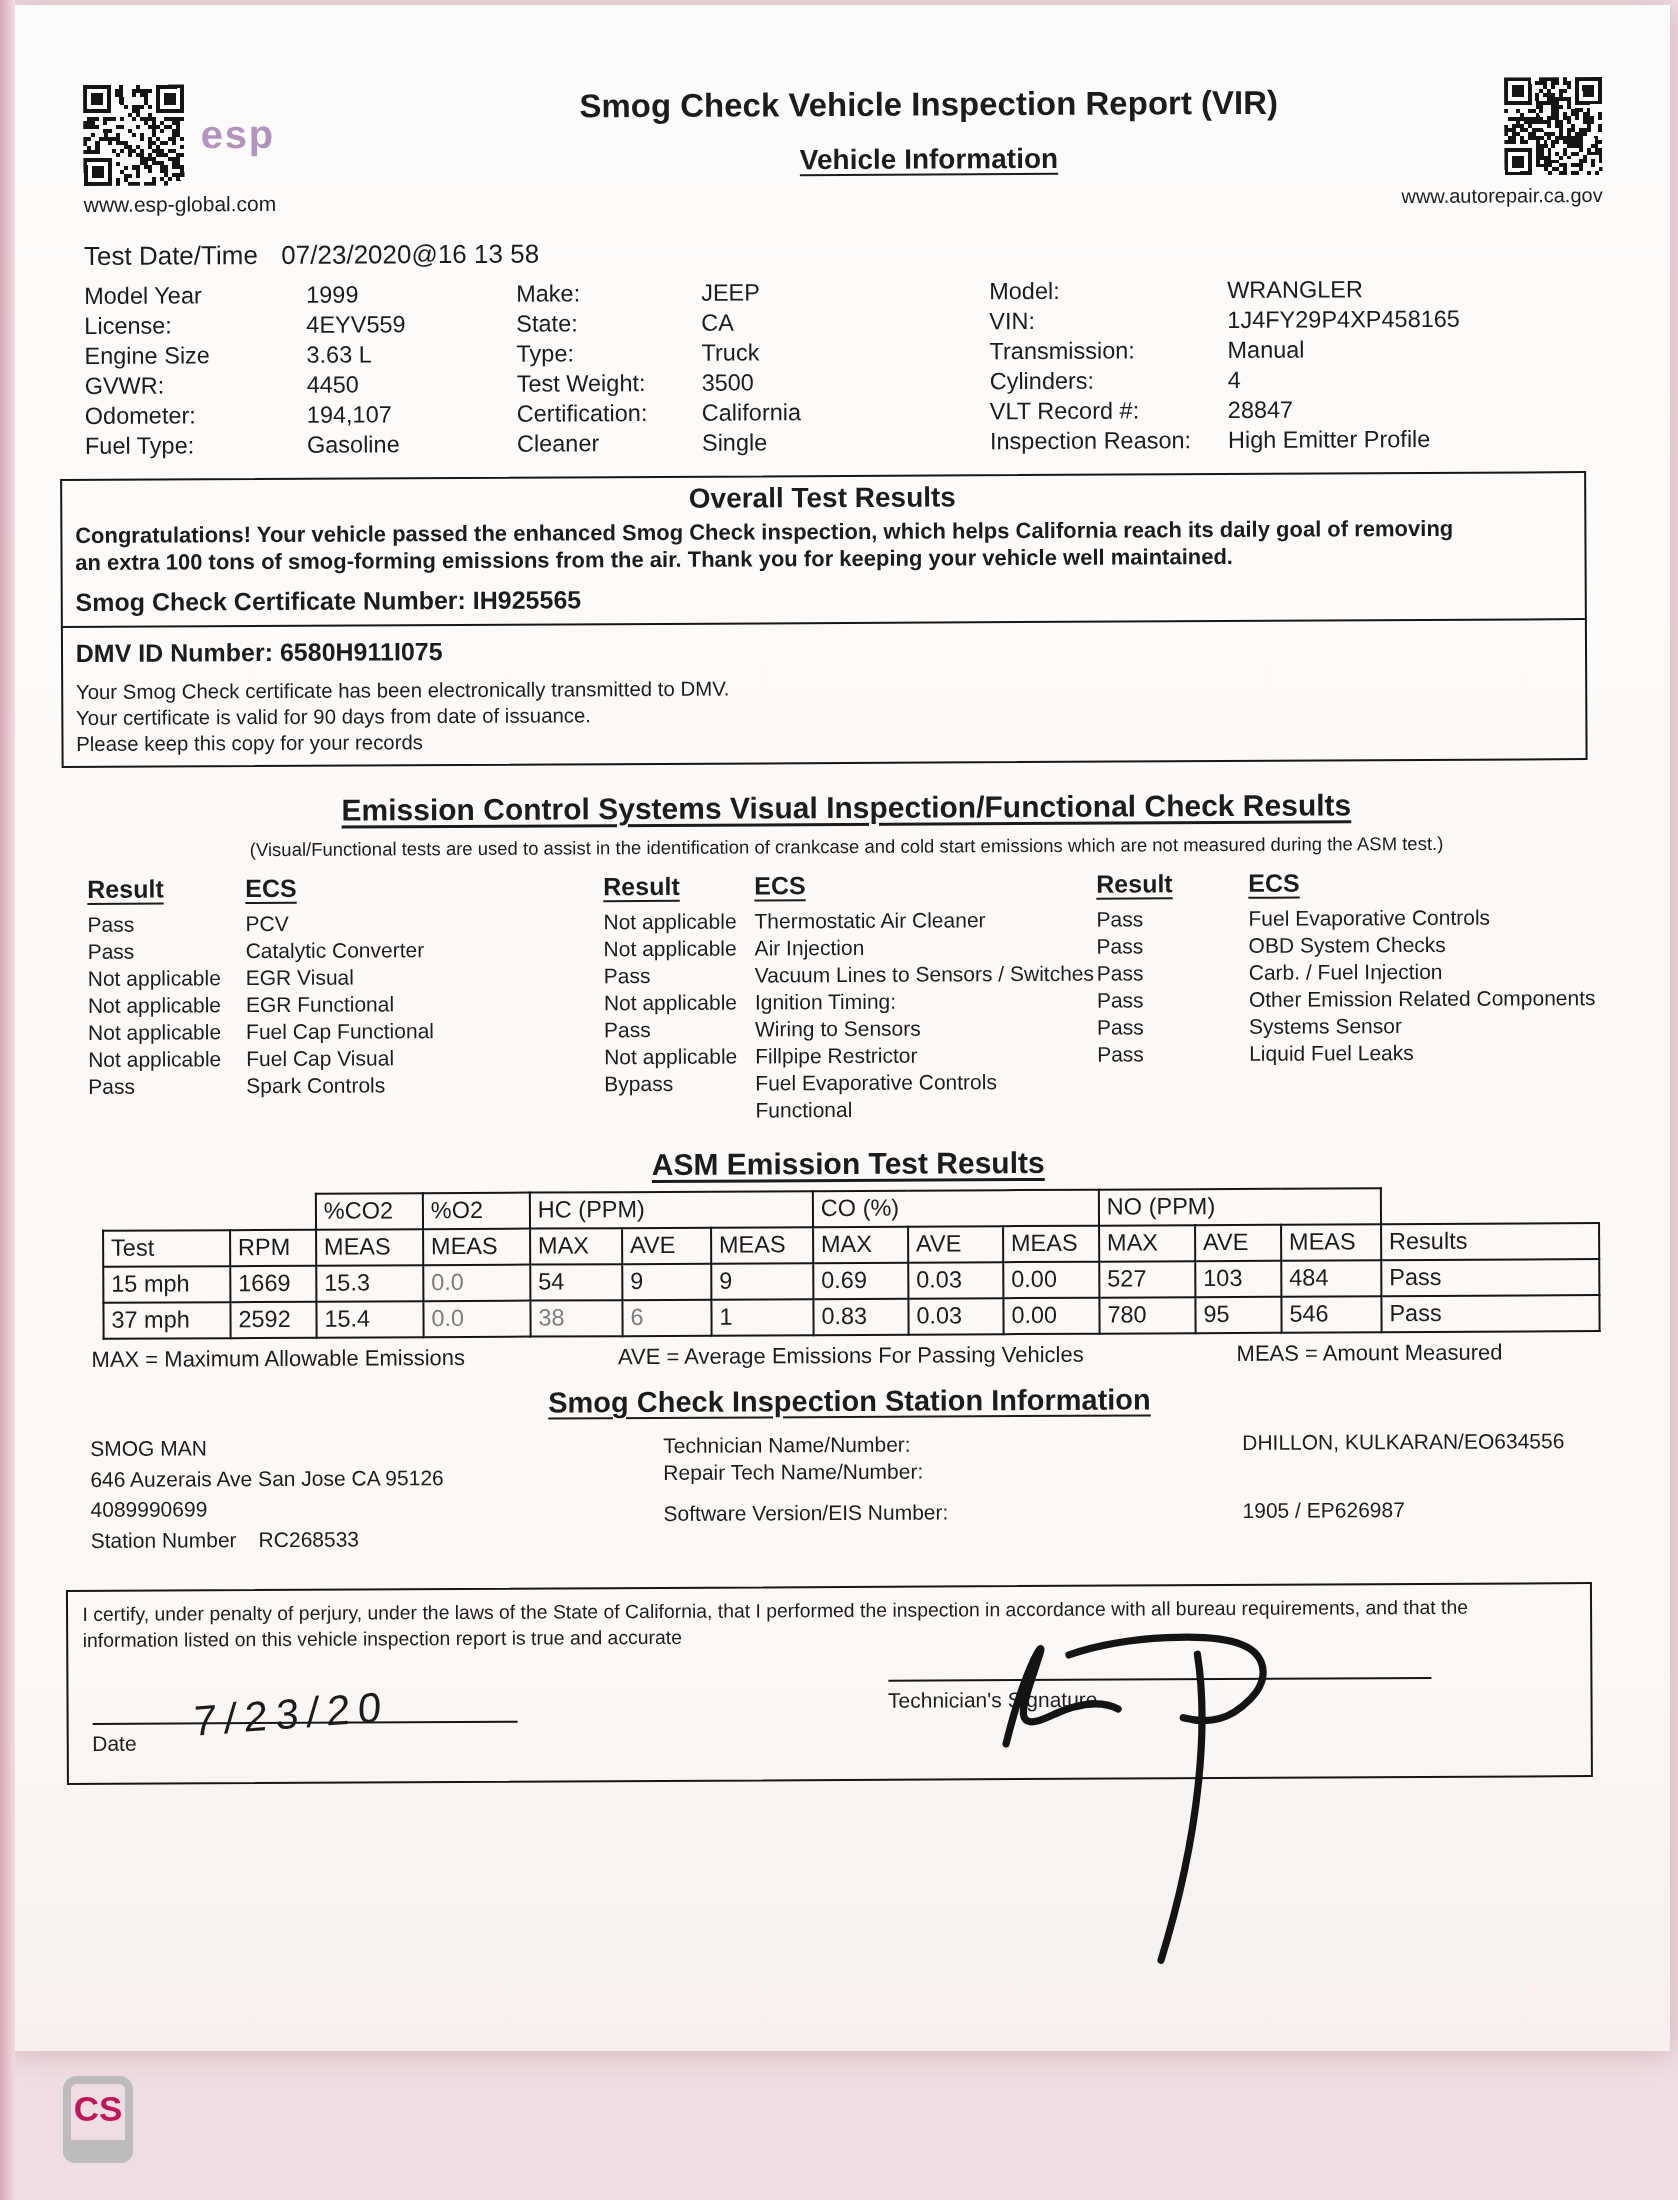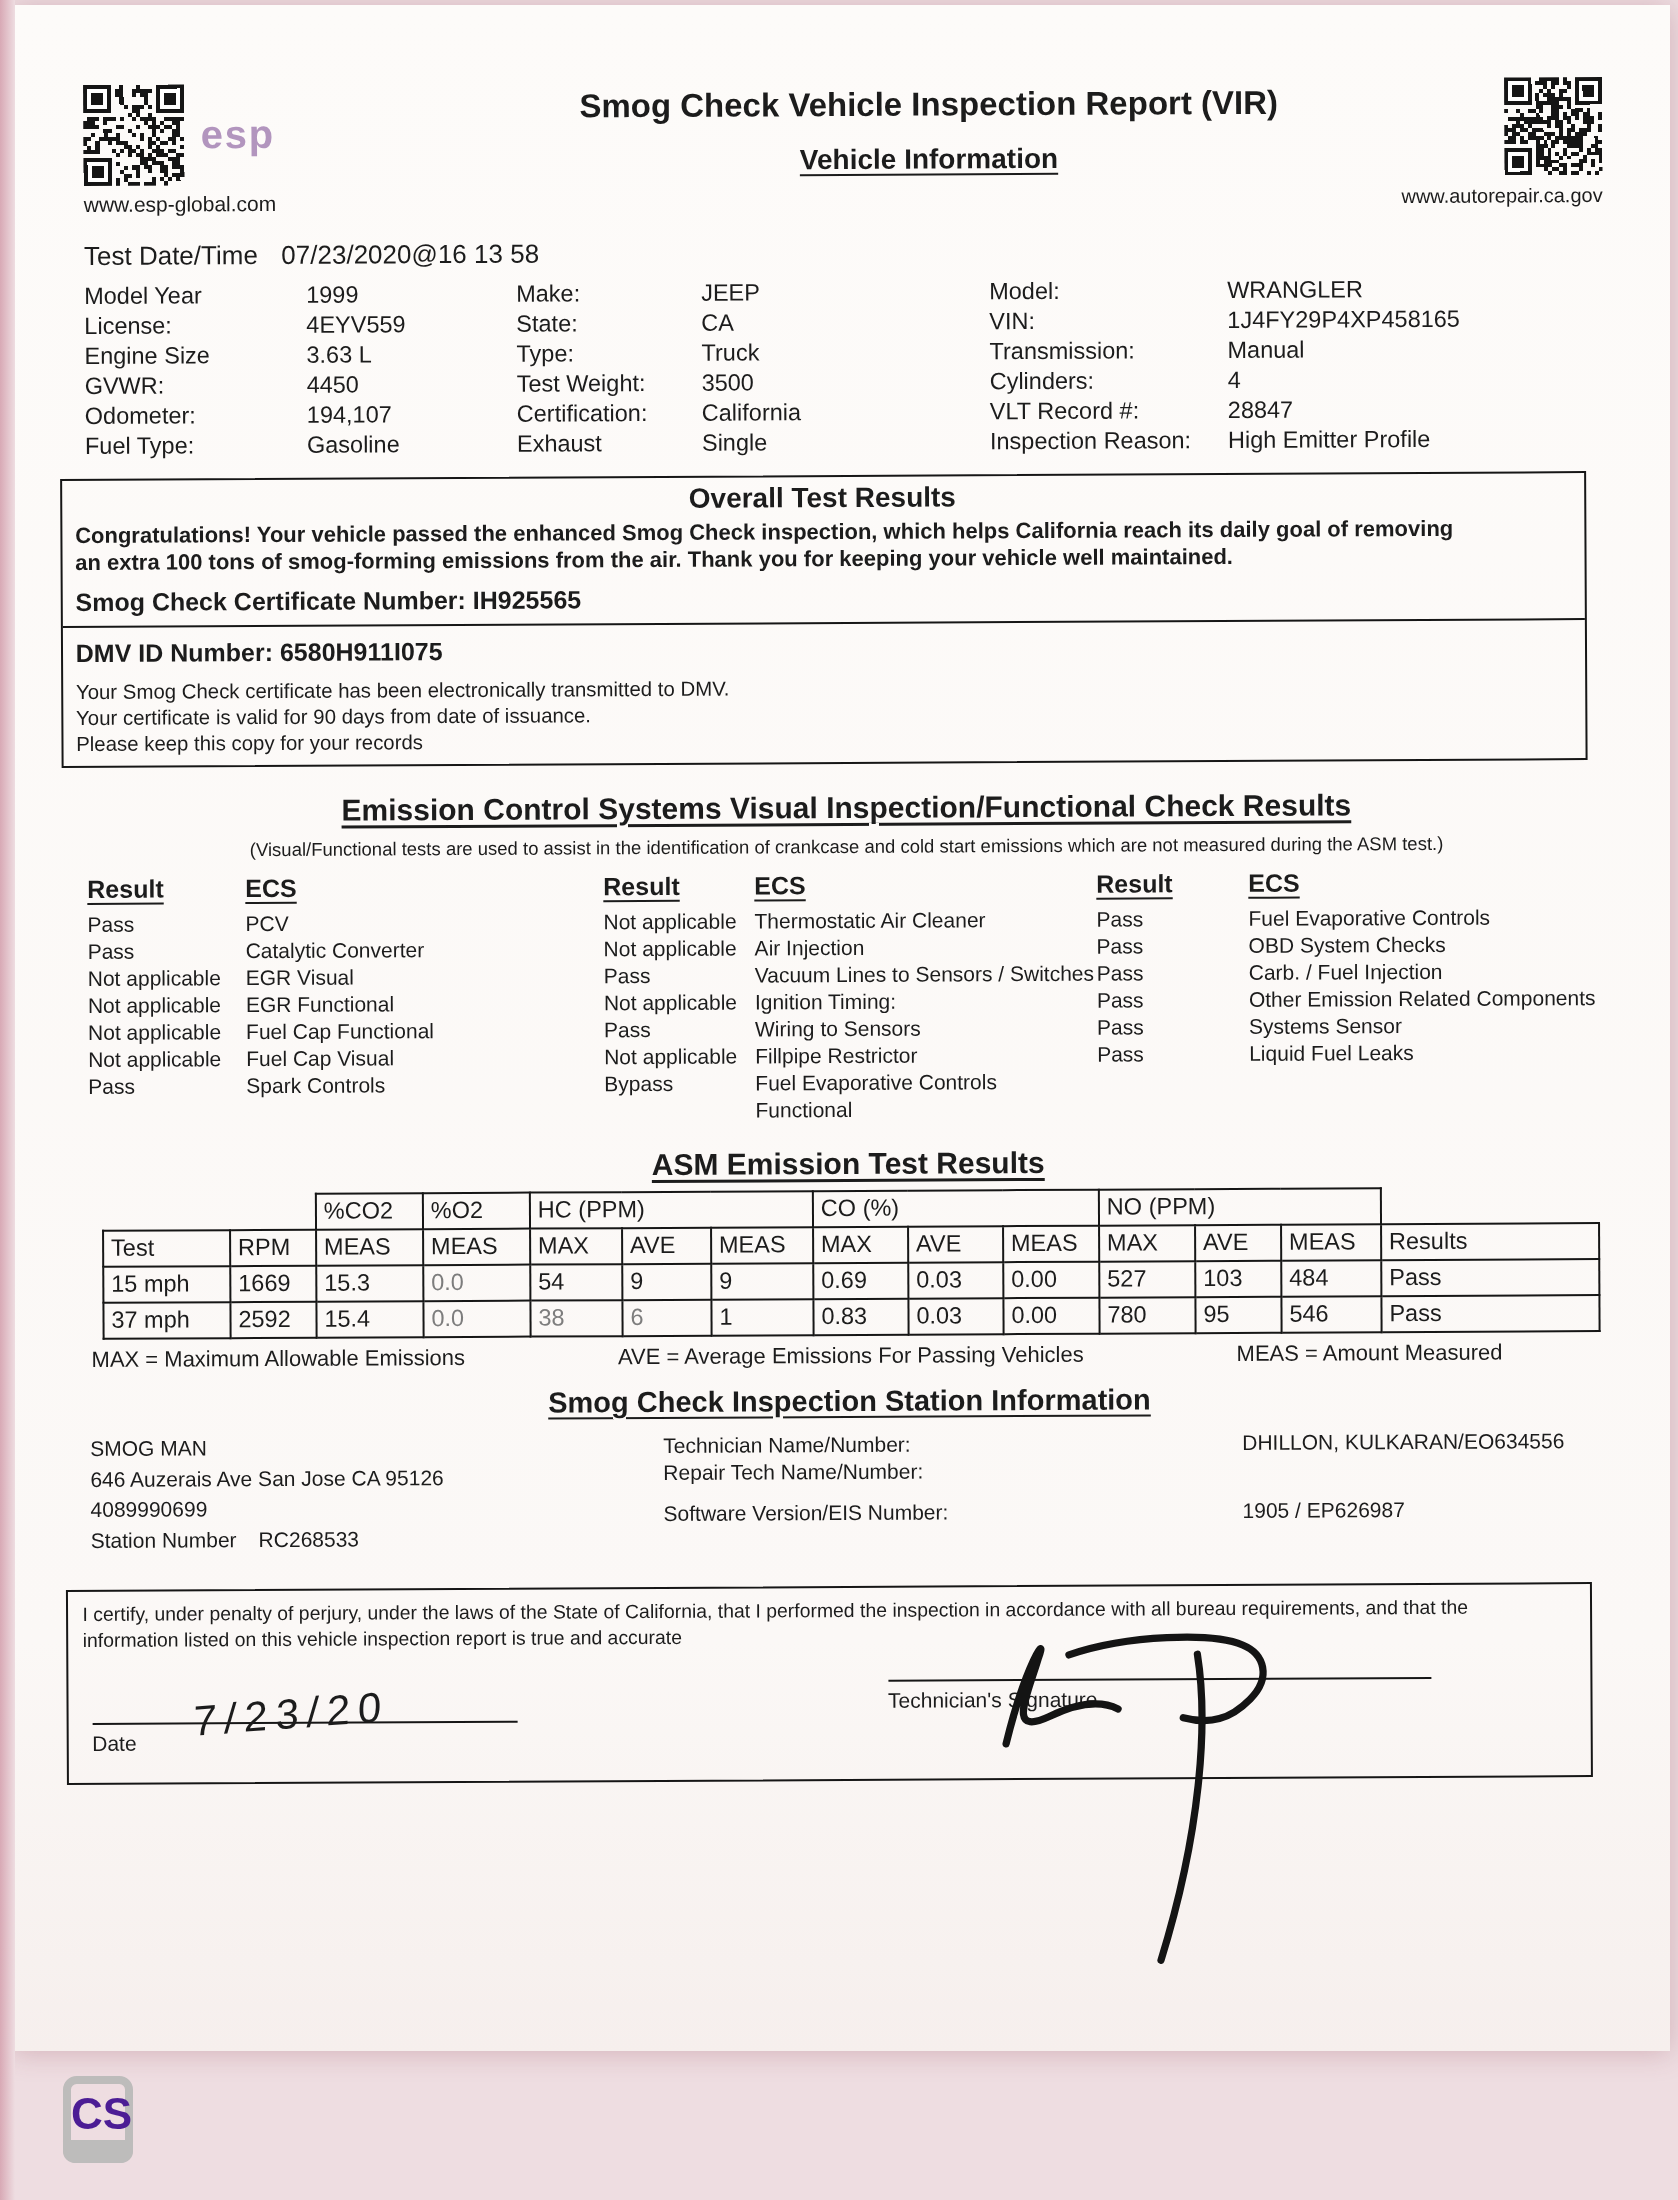--- a/index.html
+++ b/index.html
@@ -94,21 +94,21 @@
   .sig-line{border-bottom:2.7px solid #161616;width:100%;}
   .date-area .sig-line{width:425px;}
   .sig-label{font-size:21px;margin-top:7.2px;}
   .sign-area{width:579px;margin-left:289px;position:relative;}
   .sign-area .sig-line{width:543px;}
   .signature-svg{position:absolute;left:54px;top:-80px;overflow:visible;pointer-events:none;}
 
   
   .cam-footer{position:absolute;left:63px;top:2076px;display:flex;align-items:center;gap:31px;z-index:4;}
   .cs-icon{width:54px;height:71px;border:8.1px solid #bdbcbb;border-radius:13.6px;position:relative;flex:none;}
-  .cs-letters{color:#4c1d95;font-weight:bold;font-size:44px;text-align:center;margin-top:5.4px;}
+  .cs-letters{color:#be185d;font-weight:bold;font-size:35px;text-align:center;margin-top:5.4px;}
   .cs-bar{position:absolute;left:-8.1px;right:-8.1px;bottom:-8.1px;height:23.5px;background:#bdbcbb;border-radius:1.8px 1.8px 11.8px 11.8px;}
   .cam-text{font-size:54px;color:#c7c6c5;letter-spacing:0.9px;}
 </style>
 </head>
 <body>
 
 <div class="paper">
 <div class="tilt">
 
   <div class="hdr">
@@ -624,21 +624,21 @@
           </div>
       <div class="vrow">
             <span class="vlabel">Test Weight:</span>
             <span class="vvalue">3500</span>
           </div>
       <div class="vrow">
             <span class="vlabel">Certification:</span>
             <span class="vvalue">California</span>
           </div>
       <div class="vrow">
-            <span class="vlabel">Exhaust</span>
+            <span class="vlabel">Cleaner</span>
             <span class="vvalue">Single</span>
           </div>
     </div>
     <div class="vi-col3">
       <div class="vrow">
             <span class="vlabel">Model:</span>
             <span class="vvalue">WRANGLER</span>
           </div>
       <div class="vrow">
             <span class="vlabel">VIN:</span>

